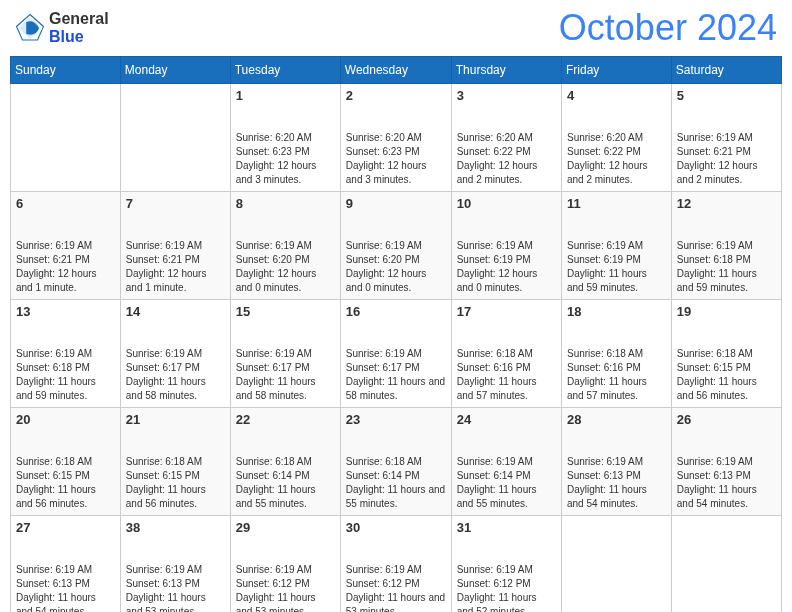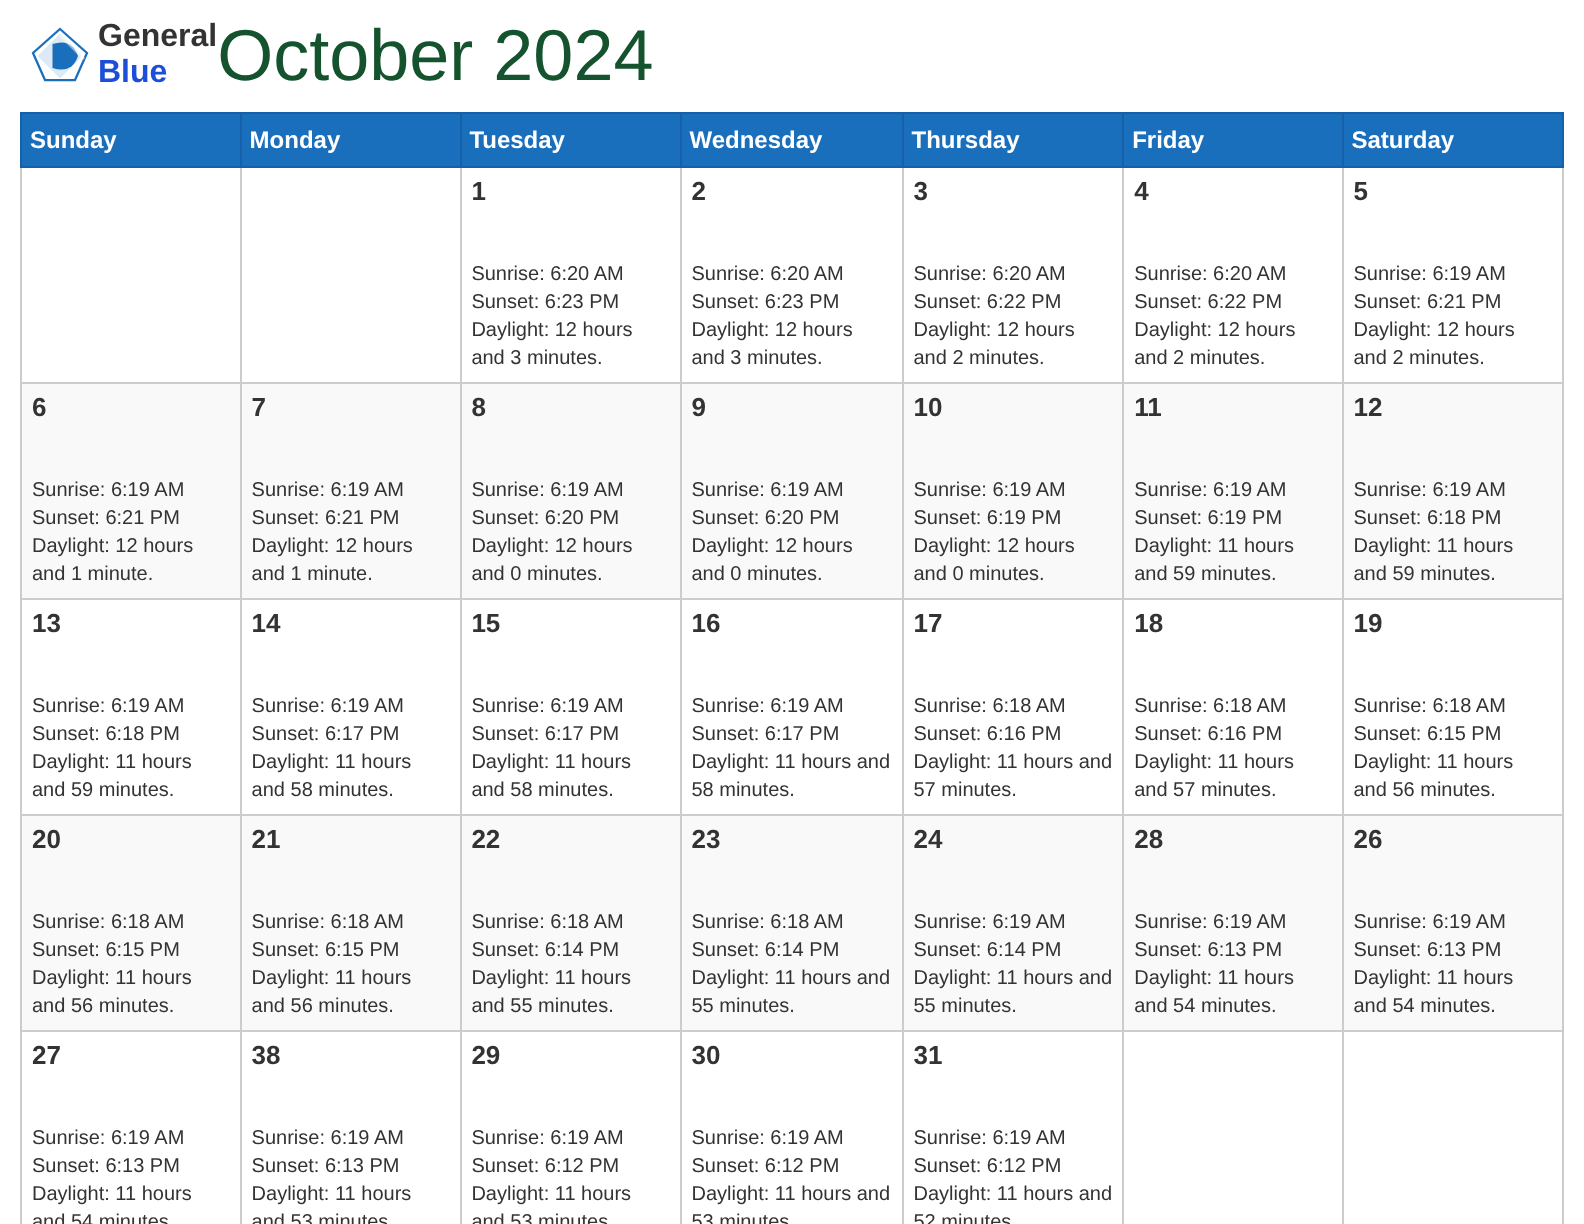--- a/index.html
+++ b/index.html
@@ -5,59 +5,60 @@
     * { box-sizing: border-box; margin: 0; padding: 0; }
     body {
       font-family: Arial, sans-serif;
       background: #fff;
       width: 792px;
       min-height: 612px;
       padding: 10px;
     }
     .header {
       display: flex;
+      justify-content: space-between;
       align-items: flex-start;
       margin-bottom: 10px;
       padding: 0 5px;
     }
     .logo {
       display: flex;
       align-items: center;
       gap: 4px;
     }
     .logo-icon {
       width: 30px;
       height: 30px;
     }
     .title-area {
       text-align: right;
     }
     .month-title {
       font-size: 36px;
       font-weight: 300;
-      color: #14532d;
+      color: #3b82f6;
       line-height: 1;
     }
     .subtitle {
       font-size: 14px;
       color: #555;
       margin-top: 2px;
     }
     .calendar {
       width: 100%;
       border-collapse: collapse;
       font-size: 10.5px;
     }
     .calendar thead th {
       background: #1a6fbd;
       color: #fff;
       padding: 6px 4px;
       text-align: left;
       font-size: 12px;
-      font-weight: bold;
+      font-weight: normal;
       border: 1px solid #1560a8;
     }
     .calendar tbody td {
       border: 1px solid #ccc;
       vertical-align: top;
       padding: 4px 5px;
       width: 113px;
       min-height: 80px;
       background: #fff;
     }

